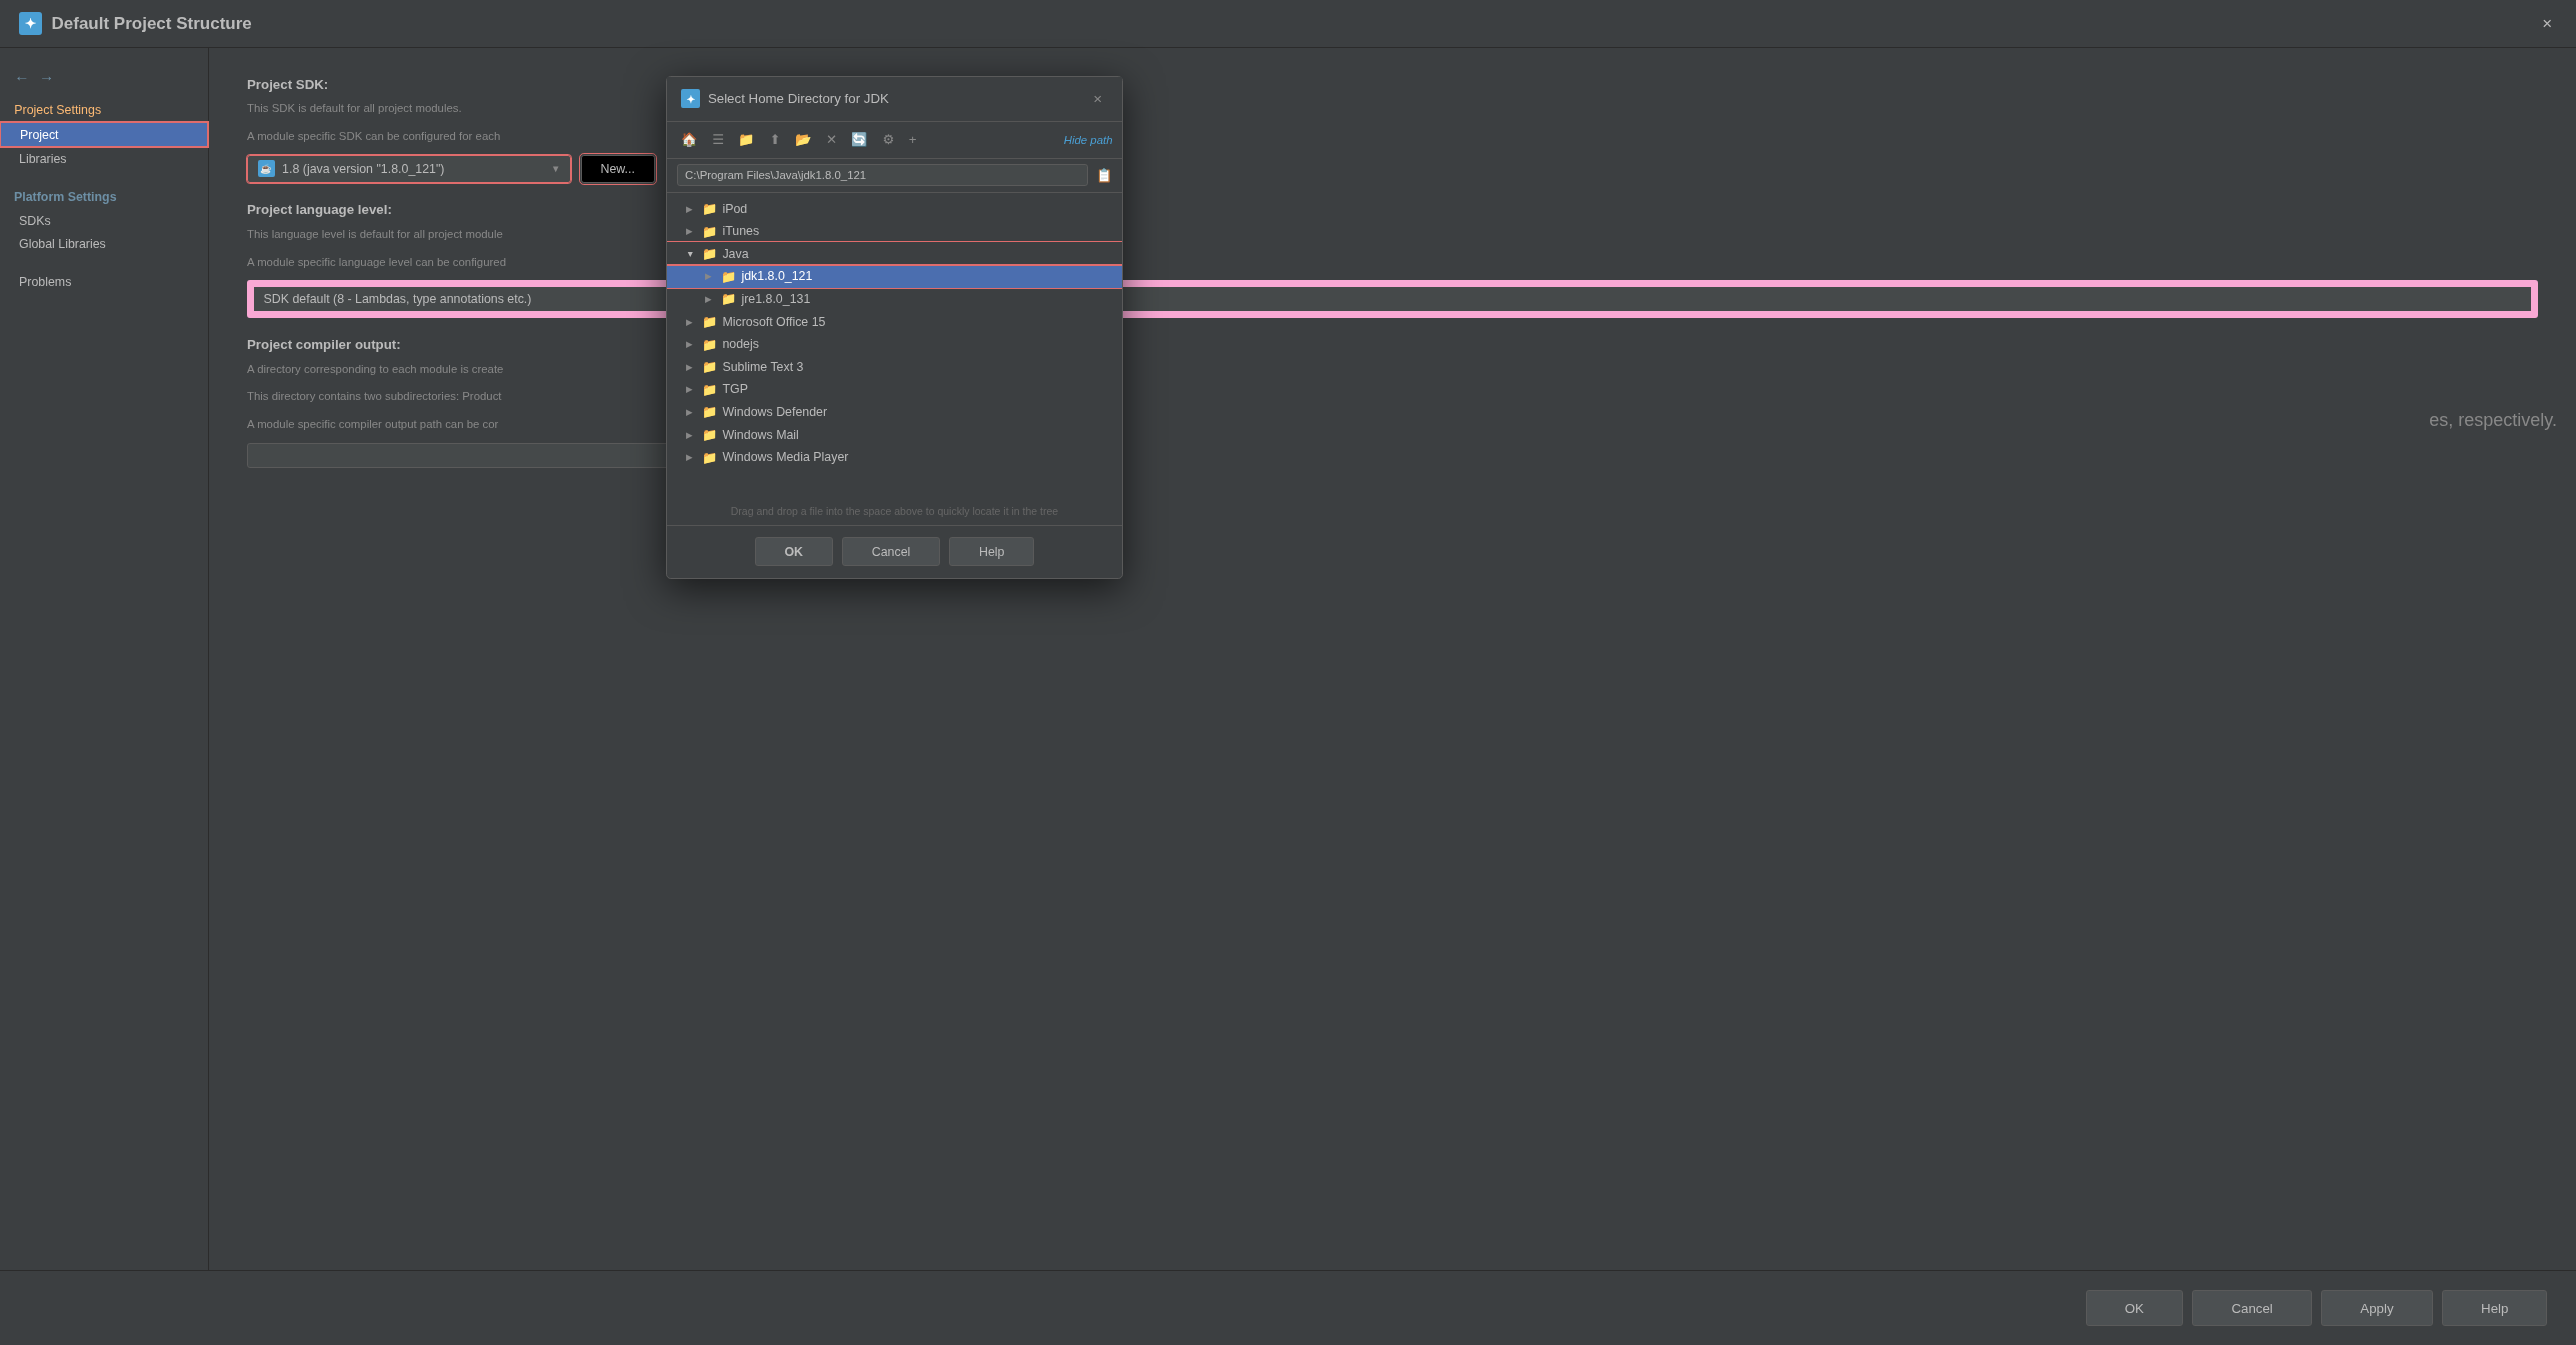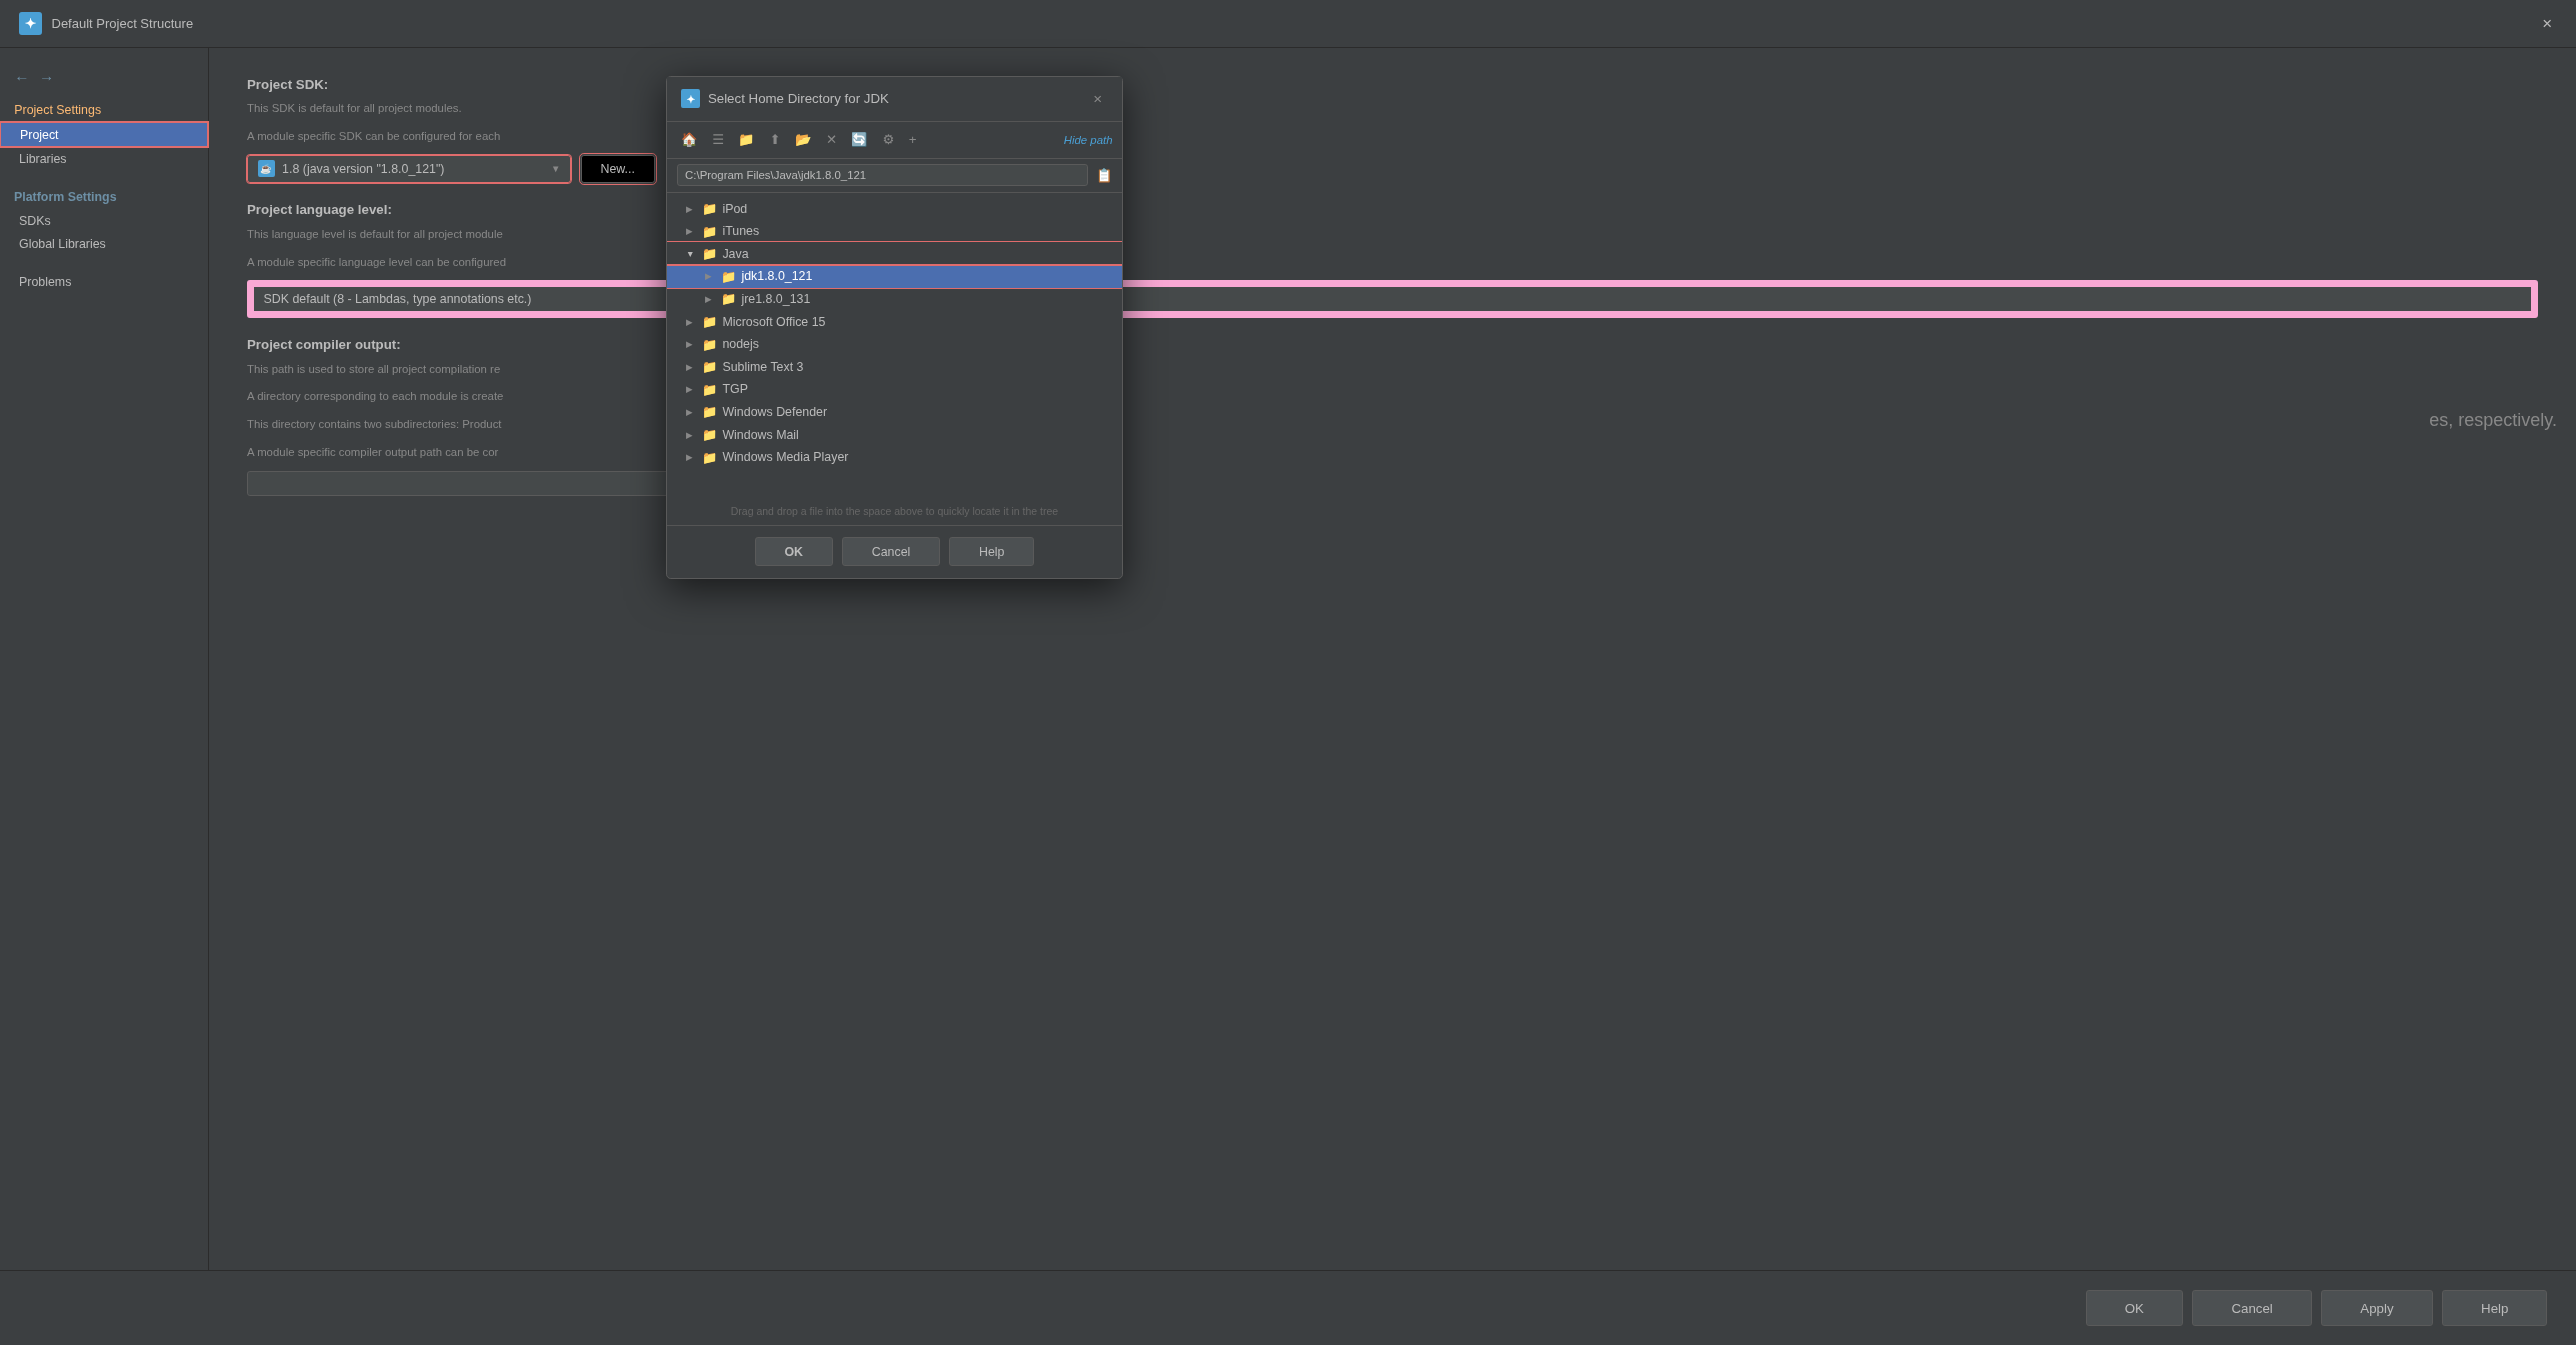--- a/index.html
+++ b/index.html
@@ -47,21 +47,22 @@
       display: flex;
       align-items: center;
       justify-content: center;
       font-size: 13.3px;
       color: white;
       font-weight: bold;
     }
 
     .title-text {
       color: #bbbbbb;
-      font-size: 13px;
+      font-size: 17px;
+      font-weight: bold;
     }
 
     .title-bar-close {
       color: #bbbbbb;
       font-size: 17px;
       cursor: pointer;
       padding: 0 4.8px;
     }
 
     .content-area {
@@ -508,21 +509,20 @@
 
       <div class="section-title">Project language level:</div>
       <div class="section-desc">This language level is default for all project module</div>
       <div class="section-desc">A module specific language level can be configured</div>
 
       <div class="language-dropdown">
         <span>SDK default (8 - Lambdas, type annotations etc.)</span>
       </div>
 
       <div class="section-title" style="margin-top:19px;">Project compiler output:</div>
-      <div class="section-desc">This path is used to store all project compilation re</div>
       <div class="section-desc">A directory corresponding to each module is create</div>
       <div class="section-desc">This directory contains two subdirectories: Product</div>
       <div class="section-desc">A module specific compiler output path can be cor</div>
 
       <div class="output-path-row">
         <input class="output-path-input" type="text" value="" style="">
         <button class="path-button">···</button>
       </div>
 
       <div style="position:absolute; right:19px; top:362px;">

